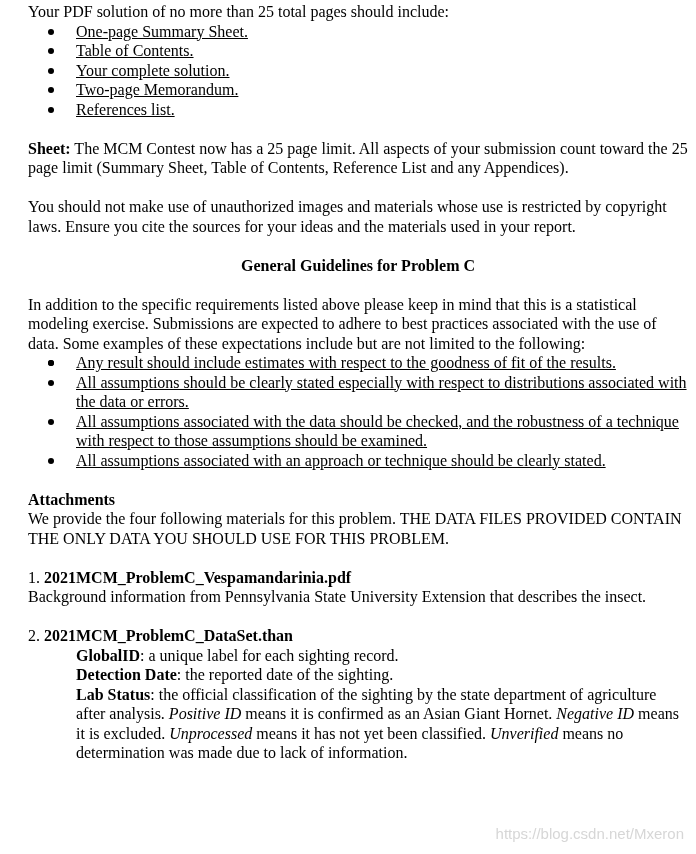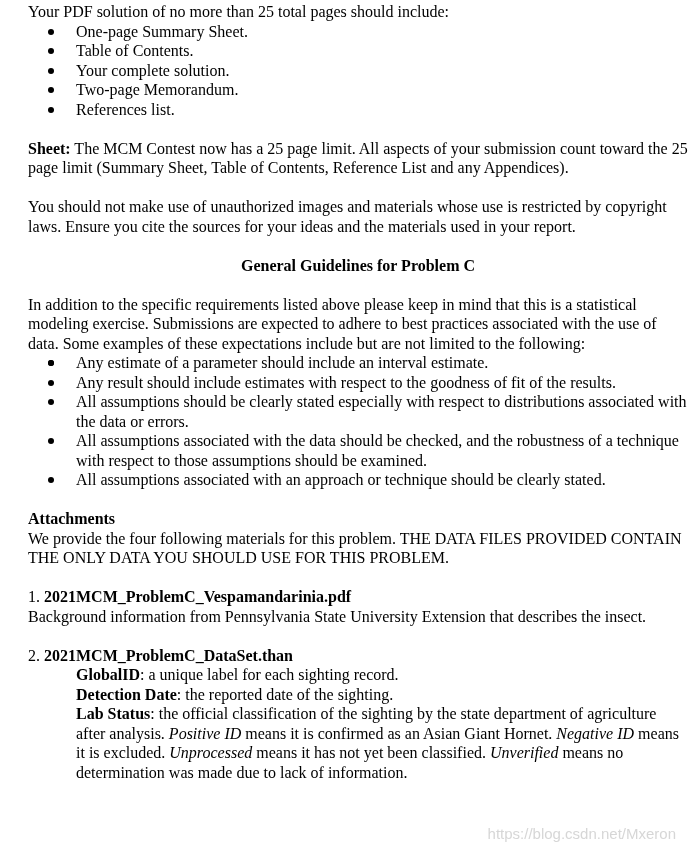--- a/index.html
+++ b/index.html
@@ -5,32 +5,32 @@
   html, body { margin: 0; padding: 0; background: #ffffff; }
   body {
     width: 696px; height: 854px; overflow: hidden; position: relative;
     font-family: "Liberation Serif", "DejaVu Serif", serif;
     font-size: 16px; color: #000;
   }
   .page { position: absolute; left: 28px; top: 2px; width: 660px; }
   .para { margin: 0; line-height: 19.5px; }
   .gap { height: 19.5px; }
   ul.bullets { list-style: none; margin: 0; padding: 0; }
-  ul.bullets li { position: relative; padding-left: 48px; line-height: 19.5px; }
+  ul.bullets li { position: relative; padding-left: 48px; line-height: 19.5px; text-decoration: underline; }
   ul.bullets li .dot {
     position: absolute; left: 20px; top: 7px; width: 6px; height: 6px;
     background: #000; border-radius: 50%;
   }
   .center { text-align: center; font-weight: bold; }
   .bold { font-weight: bold; }
   .link { color: #000000; font-weight: bold; }
   .field { padding-left: 48px; line-height: 19.5px; }
   .field .fname { font-weight: bold; text-align: center; }
   .watermark {
-    position: absolute; right: 20px; bottom: 12px;
+    position: absolute; right: 12px; bottom: 12px;
     font-family: "Liberation Sans", "DejaVu Sans", sans-serif;
     font-size: 15px; color: rgba(180,180,180,0.55);
   }
 </style>
 </head>
 <body>
 
 <div class="page">
 
   <p class="para">Your PDF solution of no more than 25 total pages should include:</p>
@@ -48,21 +48,20 @@
   <div class="gap"></div>
   <p class="para">You should not make use of unauthorized images and materials whose use is restricted by copyright laws. Ensure you cite the sources for your ideas and the materials used in your report.</p>
 
   <div class="gap"></div>
   <p class="para center">General Guidelines for Problem C</p>
 
   <div class="gap"></div>
   <p class="para">In addition to the specific requirements listed above please keep in mind that this is a statistical modeling exercise. Submissions are expected to adhere to best practices associated with the use of data. Some examples of these expectations include but are not limited to the following:</p>
   <ul class="bullets">
     <li><span class="dot"></span></li>
-    <li><span class="dot"></span><span>Any estimate of a parameter should include an interval estimate.</span></li>
     <li><span class="dot"></span><span>Any result should include estimates with respect to the goodness of fit of the results.</span></li>
     <li><span class="dot"></span><span>All assumptions should be clearly stated especially with respect to distributions associated with the data or errors.</span></li>
     <li><span class="dot"></span><span>All assumptions associated with the data should be checked, and the robustness of a technique with respect to those assumptions should be examined.</span></li>
     <li><span class="dot"></span><span>All assumptions associated with an approach or technique should be clearly stated.</span></li>
   </ul>
 
   <div class="gap"></div>
   <p class="para bold">Attachments</p>
   <p class="para">We provide the four following materials for this problem. THE DATA FILES PROVIDED CONTAIN THE ONLY DATA YOU SHOULD USE FOR THIS PROBLEM.</p>
 

